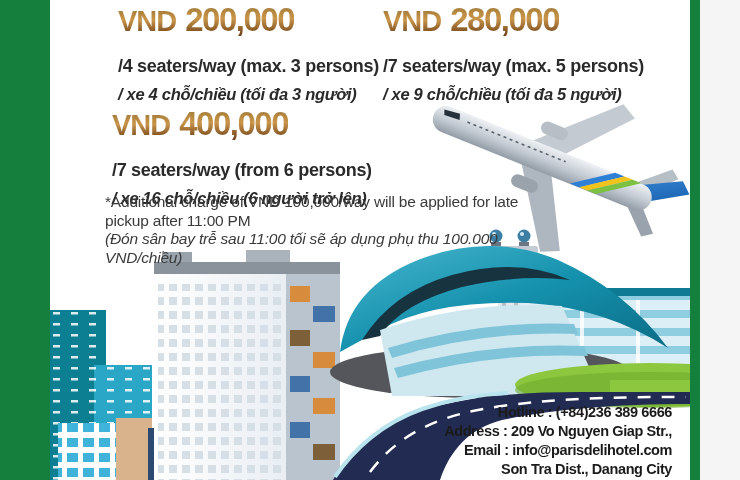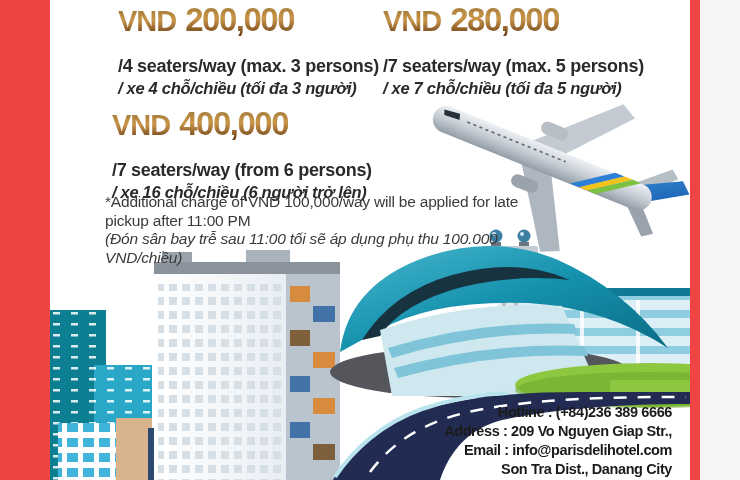--- a/index.html
+++ b/index.html
@@ -1,28 +1,28 @@
 <!DOCTYPE html>
 <html><head>
 <meta charset="utf-8">
 <style>
   html,body{margin:0;padding:0;}
   body{width:740px;height:480px;overflow:hidden;background:#f5f5f5;
        font-family:"Liberation Sans","DejaVu Sans",sans-serif;}
-  .canvas{position:relative;width:700px;height:480px;background:#ef4444;overflow:hidden;}
+  .canvas{position:relative;width:700px;height:480px;background:#15803d;overflow:hidden;}
   .flyer{position:absolute;left:50px;top:0;width:640px;height:480px;background:#ffffff;overflow:hidden;}
 
   .price-block{position:absolute;z-index:4;}
   .price-line{display:flex;align-items:baseline;gap:9px;white-space:nowrap;}
   .gold-text{background:linear-gradient(180deg,#8a6f3c 0%,#b8893f 30%,#c9964a 46%,#5d2f0e 100%);
              -webkit-background-clip:text;background-clip:text;color:transparent;}
   .currency{font-weight:bold;font-size:29px;letter-spacing:-1px;}
   .amount{font-weight:bold;font-size:33px;letter-spacing:-1.5px;}
   .desc-en{font-size:18px;font-weight:bold;color:#2a2a2a;margin-top:17px;letter-spacing:-0.3px;white-space:nowrap;}
-  .desc-vi{font-size:16.5px;font-weight:bold;font-style:italic;color:#2a2a2a;margin-top:2px;letter-spacing:-0.3px;white-space:nowrap;}
+  .desc-vi{font-size:16.5px;font-weight:bold;font-style:italic;color:#2a2a2a;margin-top:8px;letter-spacing:-0.3px;white-space:nowrap;}
 
   .note{position:absolute;left:55px;top:193px;width:445px;font-size:15.5px;line-height:18.5px;
         color:#3a3a3a;letter-spacing:-0.2px;z-index:4;}
   .note .vi{font-style:italic;}
 
   .contact{position:absolute;right:18px;top:403px;text-align:right;font-weight:bold;
            font-size:14.5px;line-height:19px;color:#1b1b1b;letter-spacing:-0.4px;z-index:6;white-space:nowrap;}
 
   .scene{position:absolute;left:0;top:0;width:640px;height:480px;z-index:1;}
   .plane{position:absolute;left:368px;top:86px;width:272px;height:172px;z-index:2;}
@@ -41,21 +41,21 @@
       <div class="desc-en">/4 seaters/way (max. 3 persons)</div>
       <div class="desc-vi">/ xe 4 chỗ/chiều (tối đa 3 người)</div>
     </div>
 
     <div class="price-block" style="left:333px;top:1px;">
       <div class="price-line">
         <span class="currency gold-text">VND</span>
         <span class="amount gold-text">280,000</span>
       </div>
       <div class="desc-en">/7 seaters/way (max. 5 persons)</div>
-      <div class="desc-vi">/ xe 7 chỗ/chiều (tối đa 5 người)</div>
+      <div class="desc-vi">/ xe 9 chỗ/chiều (tối đa 5 người)</div>
     </div>
 
     <div class="price-block" style="left:62px;top:105px;">
       <div class="price-line">
         <span class="currency gold-text">VND</span>
         <span class="amount gold-text">400,000</span>
       </div>
       <div class="desc-en">/7 seaters/way (from 6 persons)</div>
       <div class="desc-vi">/ xe 16 chỗ/chiều (6 người trở lên)</div>
     </div>

